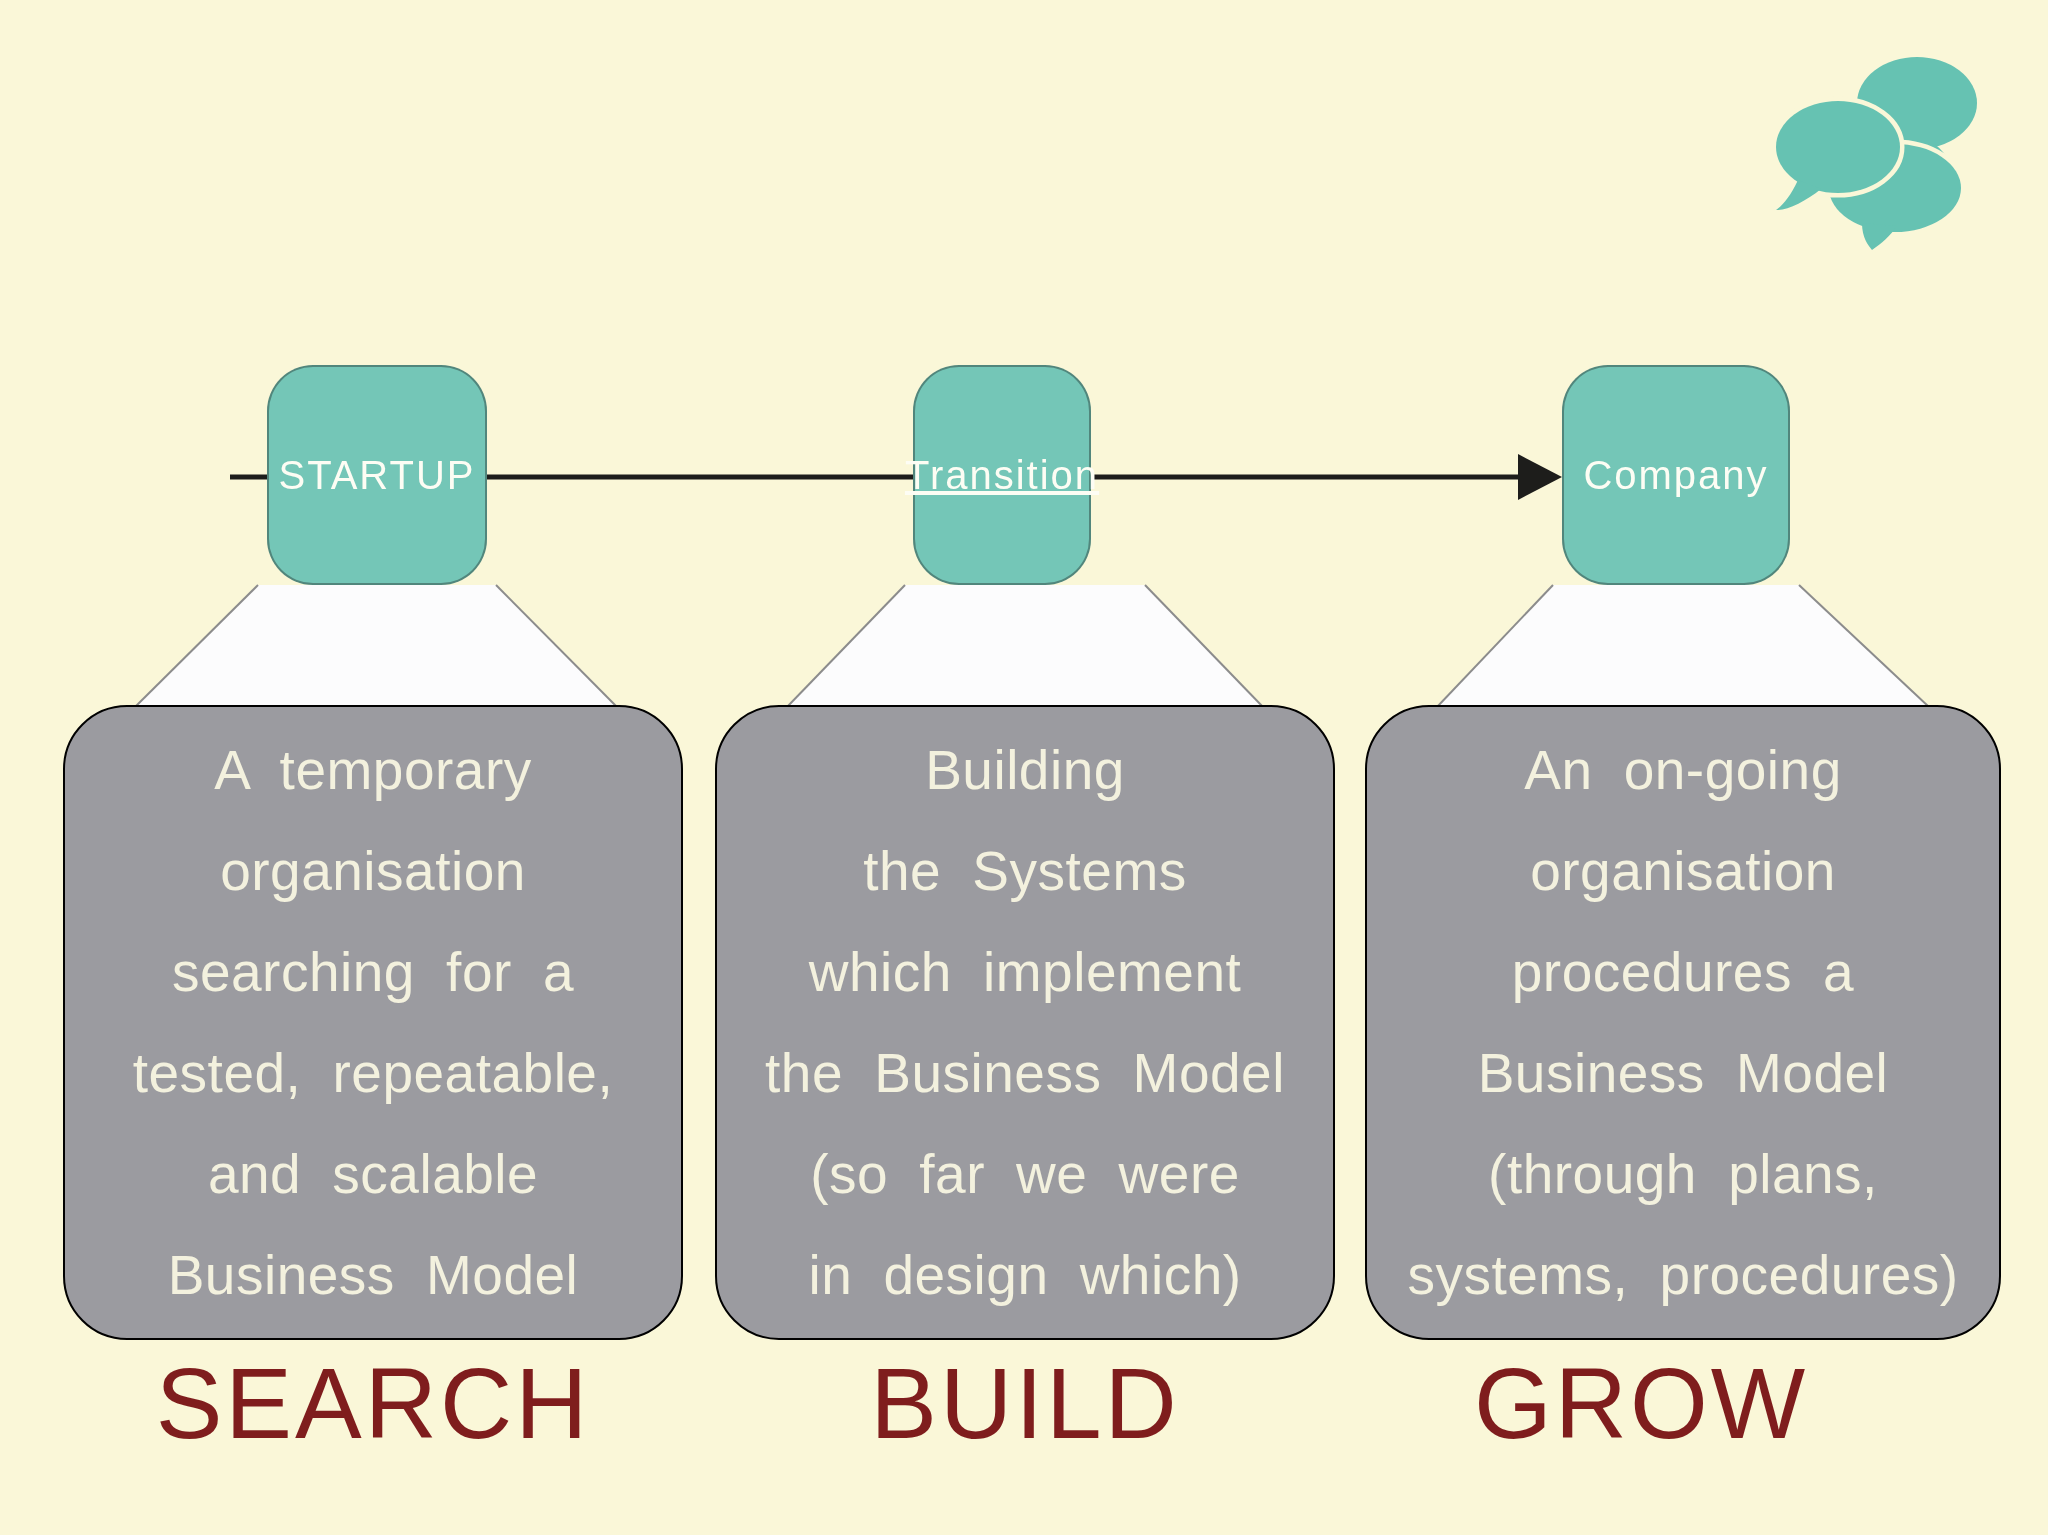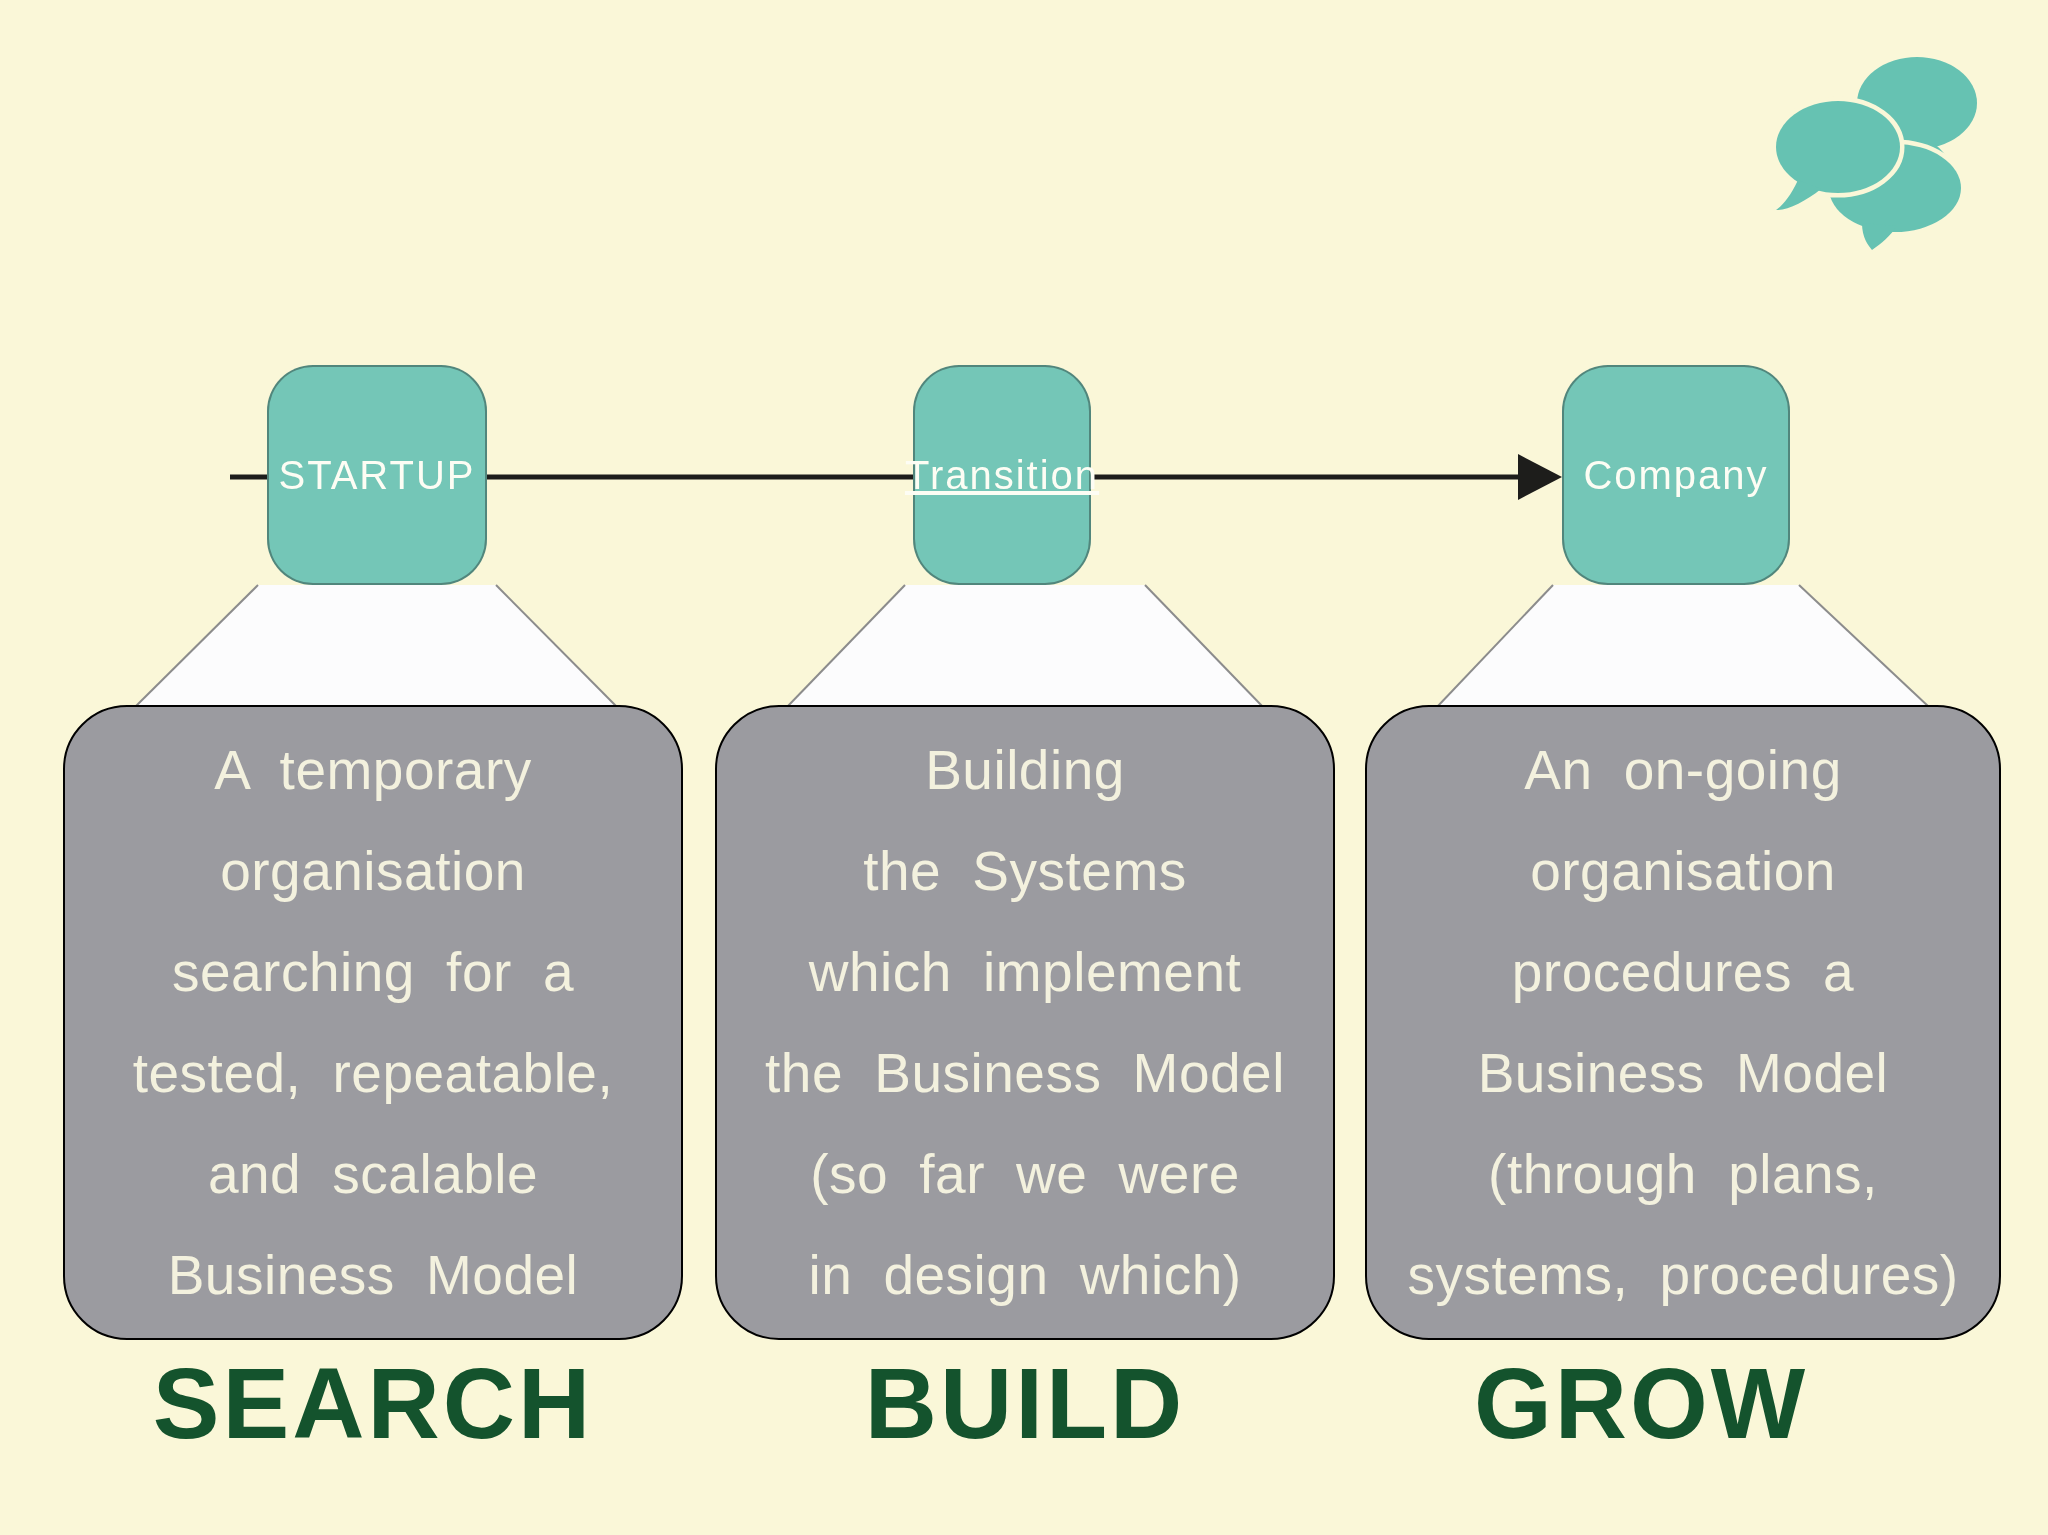--- a/index.html
+++ b/index.html
@@ -36,21 +36,21 @@
     text-align:center;letter-spacing:.5px;word-spacing:.28em;
     font-weight:400;
   }
   .desc-1{left:63px;width:620px;}
   .desc-2{left:715px;width:620px;}
   .desc-3{left:1365px;width:636px;}
   
   .phase{
     position:absolute;top:1348px;height:110px;
     display:flex;align-items:center;justify-content:center;
-    color:#14532d;font-size:100px;letter-spacing:3px;font-weight:700;
+    color:#7f1d1d;font-size:100px;letter-spacing:3px;font-weight:400;
   }
   .phase-1{left:63px;width:620px;}
   .phase-2{left:715px;width:620px;}
   .phase-3{left:1323px;width:636px;}
 </style>
 </head>
 <body>
 
 <div class="canvas">
 

